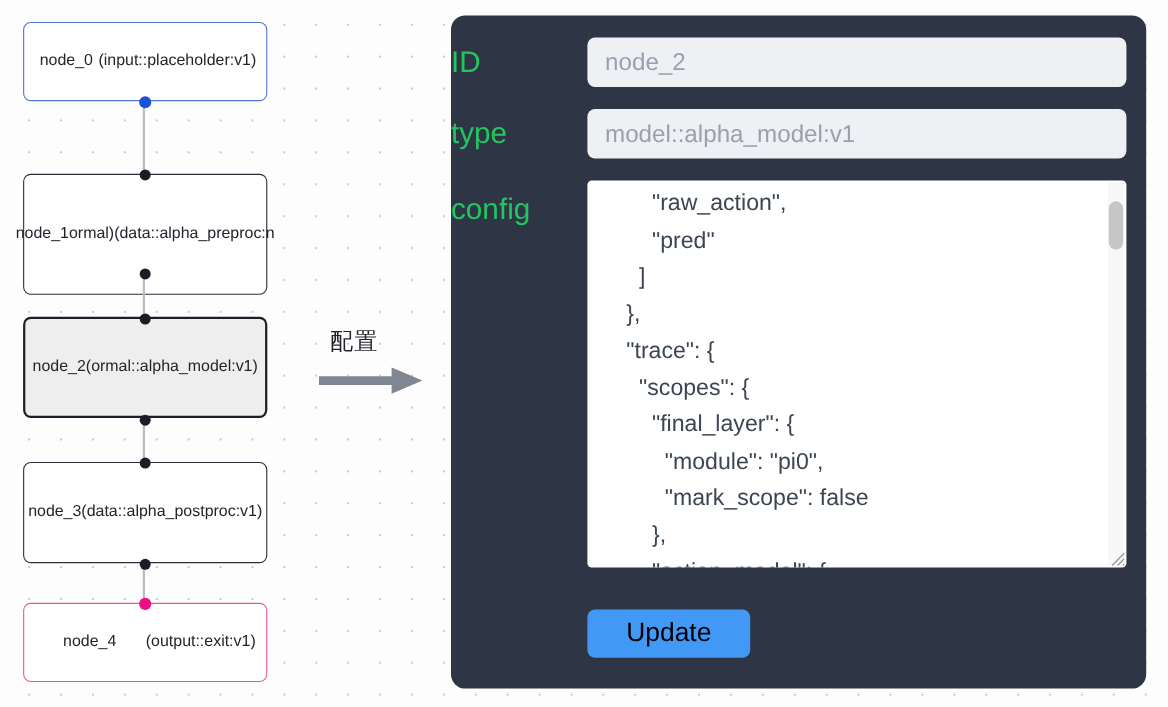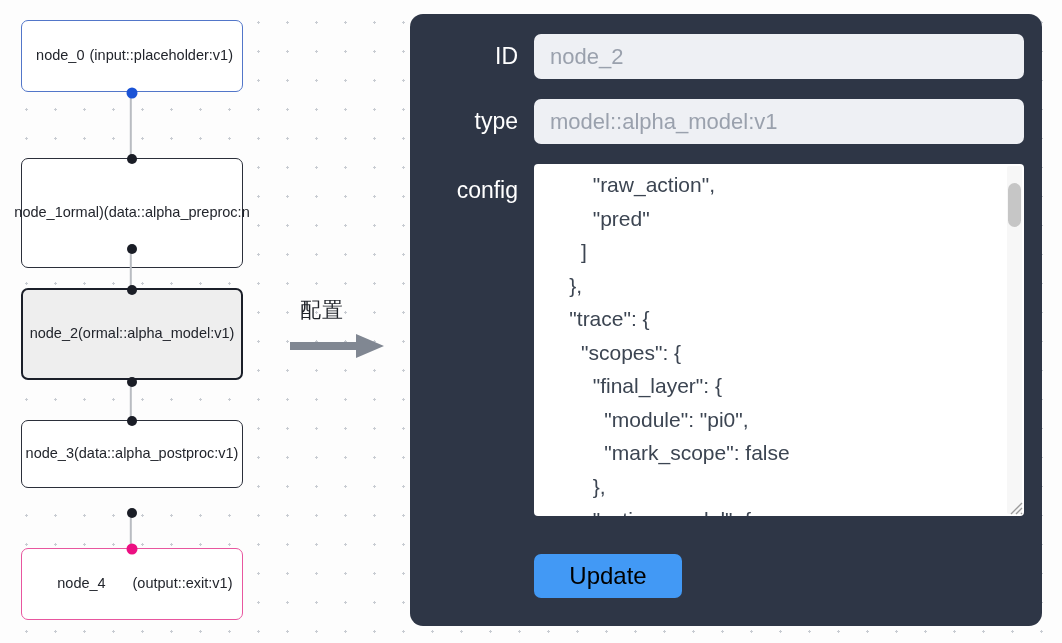--- a/index.html
+++ b/index.html
@@ -119,25 +119,24 @@
     overflow: hidden;
   }
   .field-row {
     display: flex;
     align-items: flex-start;
     margin-bottom: 20px;
   }
   .field-label {
     width: 124px;
     flex: 0 0 124px;
-    text-align: right;
     padding-right: 16px;
     box-sizing: border-box;
-    color: #ffffff;
-    font-size: 23px;
+    color: #22c55e;
+    font-size: 27px;
     line-height: 44px;
   }
   .field-label.config-label {
     line-height: 40px;
     padding-top: 6px;
   }
   .text-input {
     box-sizing: border-box;
     width: 490px;
     height: 45px;
@@ -240,21 +239,21 @@
     </div>
 
     <div class="node selected-node" style="top:288px;height:92px;">
       <span class="nline">node_2</span>
       <span class="nline">(ormal::alpha_model:v1</span>
       <span class="nline">)</span>
       <span class="handle" style="top:0px;"></span>
       <span class="handle" style="top:92px;"></span>
     </div>
 
-    <div class="node" style="top:420px;height:68px;text-align:right;">
+    <div class="node" style="top:420px;height:92px;text-align:right;">
       <span class="nline">node_3</span>
       <span class="nline">(data::alpha_postproc:</span>
       <span class="nline">v1)</span>
       <span class="handle" style="top:0px;"></span>
       <span class="handle" style="top:92px;"></span>
     </div>
 
     <div class="node output-node" style="top:548px;height:72px;">
       <span class="nline">node_4</span>
       <span class="nline">(output::exit:v1)</span>

